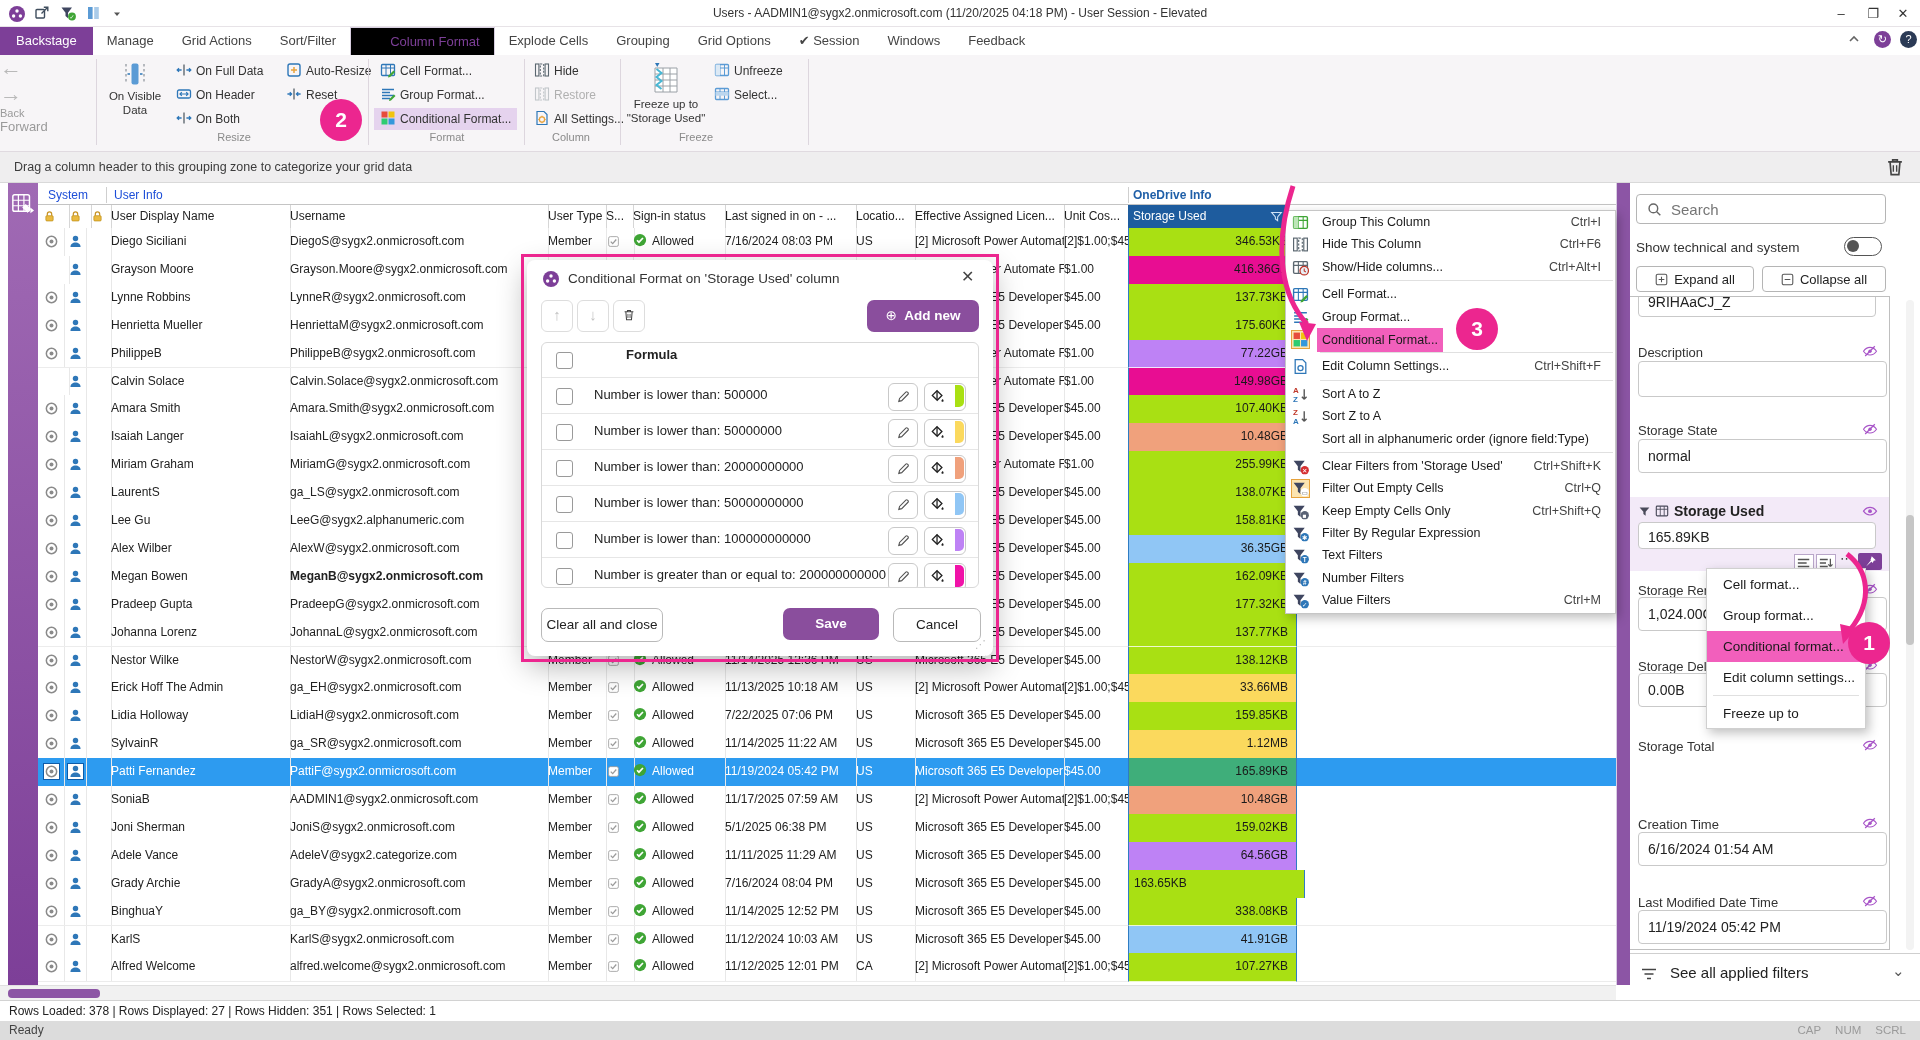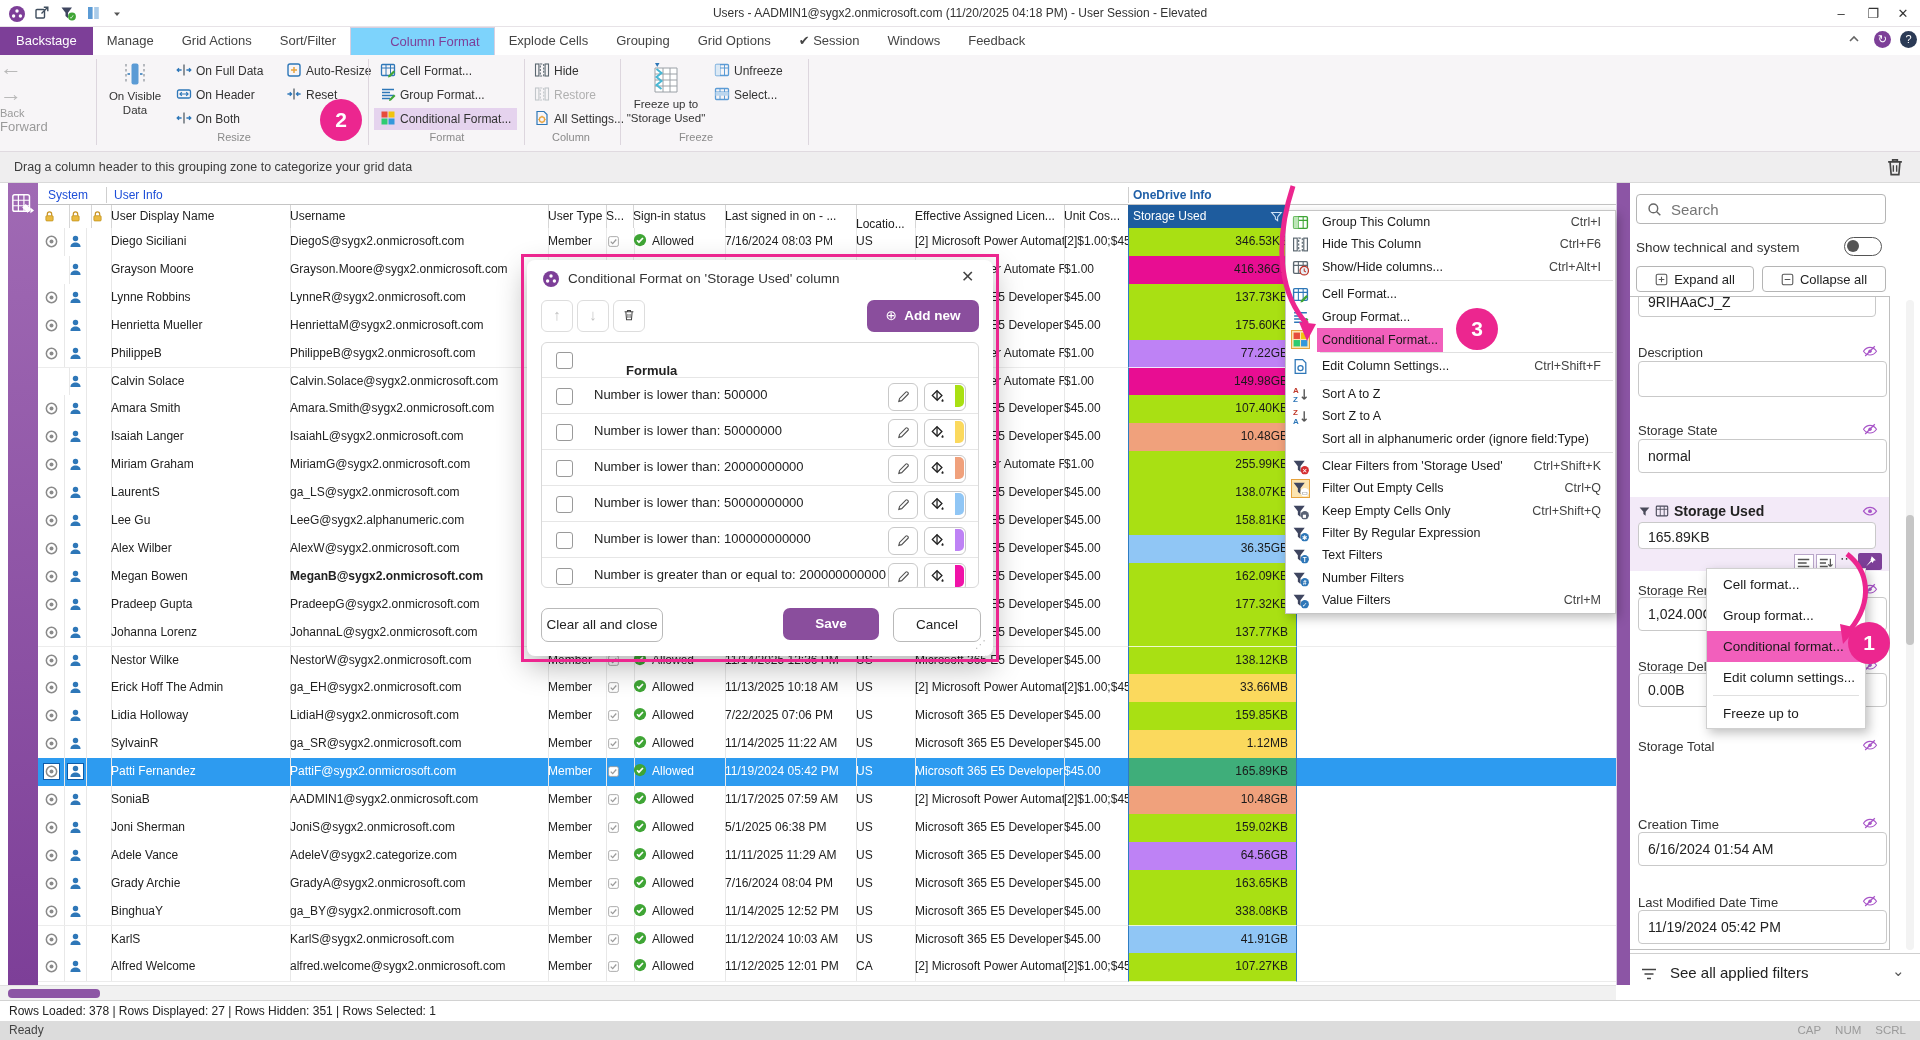--- a/index.html
+++ b/index.html
@@ -9,21 +9,21 @@
   .ico{display:inline-block;line-height:0;}
   .ico svg{width:100%;height:100%;display:block;}
   
   #titlebar{left:0;top:0;width:1920px;height:27px;background:#fff;border-bottom:1px solid #e7e3e7;}
   #title-text{left:0;top:0;width:1920px;height:27px;text-align:center;line-height:27px;color:#333;font-size:12px;}
   .winbtn{top:4px;width:30px;height:20px;text-align:center;line-height:20px;color:#333;font-size:13px;}
   
   #tabrow{left:0;top:27px;width:1920px;height:28px;background:#fff;}
   .tab{float:left;height:28px;line-height:28px;padding:0 14px;font-size:13px;color:#444;cursor:default;}
   .tab.backstage{background:#7d3f98;color:#fff;padding:0 16px;}
-  .tab.active{background:#7dd3fc;color:#7d3f98;border:1px solid #d8cfe0;border-bottom:none;padding-left:39px;}
+  .tab.active{background:#000000;color:#7d3f98;border:1px solid #d8cfe0;border-bottom:none;padding-left:39px;}
   
   #ribbon{left:0;top:55px;width:1920px;height:97px;background:#f7f5f7;border-bottom:1px solid #e0dae0;}
   .rdiv{position:absolute;top:4px;width:1px;height:86px;background:#ddd6de;}
   .glabel{position:absolute;top:76px;font-size:11px;color:#8a8a8a;text-align:center;}
   .rbtn{position:absolute;height:22px;line-height:22px;font-size:12px;color:#333;white-space:nowrap;}
   .rbtn .ico{vertical-align:-3px;margin-right:4px;}
   .rbtn.dis{color:#b0b0b0;}
   .rbig{position:absolute;text-align:center;font-size:12px;color:#333;}
   
   #groupbar{left:0;top:152px;width:1920px;height:31px;background:#efeeef;border-bottom:1px solid #d9d9d9;
@@ -281,21 +281,21 @@
         <div class="colhdr" style="left: 48px; width: 20px;"><span class="ico" style="width: 13px; height: 13px; margin-top: 5px;"><svg viewBox="0 0 16 16">
               <rect x="3.5" y="7" width="9" height="6.5" rx="1.2" fill="#eaba41" stroke="#b8860b" stroke-width=".8"></rect>
               <path d="M5.3 7V5.1a2.7 2.7 0 0 1 5.4 0V7" fill="none" stroke="#c79324" stroke-width="1.5"></path>
             </svg></span></div>
         <div class="colhdr" style="left: 68px; width: 179px;">User Display Name</div>
         <div class="colhdr" style="left: 247px; width: 258px;">Username</div>
         <div class="colhdr" style="left: 505px; width: 58px;">User Type</div>
         <div class="colhdr" style="left: 563px; width: 27px;">S...</div>
         <div class="colhdr" style="left: 590px; width: 92px;">Sign-in status</div>
         <div class="colhdr" style="left: 682px; width: 131px;">Last signed in on - ...</div>
-        <div class="colhdr" style="left: 813px; width: 59px; margin-top: 8px;">Locatio...</div>
+        <div class="colhdr" style="left: 813px; width: 59px;">Locatio...</div>
         <div class="colhdr" style="left: 872px; width: 149px;">Effective Assigned Licen...</div>
         <div class="colhdr" style="left: 1021px; width: 69px;">Unit Cos...</div>
         <div class="colhdr" style="left: 1090px; width: 154px; background: rgb(30, 92, 158); color: rgb(255, 255, 255); border-right: 1px solid rgb(30, 92, 158);">Storage Used<span class="ico" style="width: 13px; height: 13px; position: absolute; right: 4px; top: 5px;">
             <svg viewBox="0 0 16 16">
               <path d="M2 3h12l-4.6 5.4v4.8L6.6 11V8.4z" fill="none" stroke="#cfe3f7" stroke-width="1.3"></path>
             </svg>
           </span></div>
       </div>
       <div class="grow" style="top: 45px;">
         <div class="cell" style="left: 0px; width: 26px; text-align: center; padding-left: 0px;"><span class="ico" style="width: 15px; height: 15px; margin-top: 6px;"><svg viewBox="0 0 16 16">
@@ -846,21 +846,21 @@
               <path d="M4.6 8.2l2.4 2.4 4.4-5" fill="none" stroke="#9a9a9a" stroke-width="1.6"></path>
             </svg></span></div>
         <div class="cell" style="left: 590px; width: 92px;"><span class="ico" style="width: 14px; height: 14px; margin-right: 5px; vertical-align: -2px;"><svg viewBox="0 0 16 16">
               <circle cx="8" cy="8" r="7" fill="#3fa535"></circle>
               <path d="M4.6 8.3l2.2 2.2 4.6-4.8" fill="none" stroke="#fff" stroke-width="1.9"></path>
             </svg></span>Allowed</div>
         <div class="cell" style="left: 682px; width: 131px;">7/16/2024 08:04 PM</div>
         <div class="cell" style="left: 813px; width: 59px;">US</div>
         <div class="cell" style="left: 872px; width: 149px;">Microsoft 365 E5 Developer</div>
         <div class="cell" style="left: 1021px; width: 69px;">$45.00</div>
-        <div class="cell" style="left: 1090px; width: 154px; background: rgb(169, 224, 19); color: rgb(26, 26, 26); text-align: right; padding-right: 8px; border-left: 1px solid rgb(47, 124, 196); border-right: 1px solid rgb(47, 124, 196); border-bottom: 1px solid rgba(255, 255, 255, 0.8);">163.65KB</div>
+        <div class="cell" style="left: 1090px; width: 154px; background: rgb(169, 224, 19); color: rgb(26, 26, 26); padding-right: 16px; border-left: 1px solid rgb(47, 124, 196); border-right: 1px solid rgb(47, 124, 196); border-bottom: 1px solid rgba(255, 255, 255, 0.8);">163.65KB</div>
       </div>
       <div class="grow" style="top: 714.6px;">
         <div class="cell" style="left: 0px; width: 26px; text-align: center; padding-left: 0px;"><span class="ico" style="width: 15px; height: 15px; margin-top: 6px;"><svg viewBox="0 0 16 16">
               <circle cx="8" cy="8" r="5.5" fill="none" stroke="#8a8a8a" stroke-width="1.6"></circle>
               <circle cx="8" cy="8" r="2.1" fill="#8a8a8a"></circle>
             </svg></span></div>
         <div class="cell" style="left: 26px; width: 22px; text-align: center; padding-left: 0px;"><span class="ico" style="width: 15px; height: 15px; margin-top: 6px;"><svg viewBox="0 0 16 16">
               <circle cx="8" cy="4.7" r="2.9" fill="#2e77b8"></circle>
               <path d="M2.6 13.8c0-3 2.4-4.8 5.4-4.8s5.4 1.8 5.4 4.8z" fill="#2e77b8"></path>
             </svg></span></div>
@@ -1284,21 +1284,21 @@
     <span class="toolsq" style="left:14px;">↑</span>
     <span class="toolsq" style="left:50px;">↓</span>
     <span class="toolsq" style="left:86px;"><span class="ico" id="dlgtrash" style="width:14px;height:14px;margin-top:7px;"><svg viewBox="0 0 16 16">
             <path d="M3 4.3h10M6.3 4.3V2.8h3.4v1.5M4.4 4.3l.8 9.2h5.6l.8-9.2" fill="none" stroke="#444" stroke-width="1.2"></path>
             <path d="M6.8 6.8v4.6M9.2 6.8v4.6" stroke="#444" stroke-width="1"></path>
           </svg></span></span>
     <span class="dlgbtn" style="left:340px;top:40px;width:112px;background:#8a4e9d;color:#fff;">⊕&nbsp; <b>Add new</b></span>
     <div class="abs" style="left:14px;top:82px;width:438px;height:246px;border:1px solid #d9d9d9;border-radius:6px;overflow:hidden;">
       <div style="position:relative;height:34px;">
         <span class="chk" style="left:14px;top:9px;"></span>
-        <span class="abs" style="left:52px;top:20px;font-weight:bold;font-size:13px;padding-left:32px;">Formula</span>
+        <span class="abs" style="left:52px;top:4px;font-weight:bold;font-size:13px;padding-left:32px;">Formula</span>
       </div>
       <div id="rulerows">
           <div class="rule-row">
             <span class="chk" style="left: 14px; top: 10px;"></span>
             <span style="position: absolute; left: 52px; top: 9px; font-size: 13px; color: rgb(34, 34, 34);">Number is lower than: 500000</span>
             <span class="minisq" style="left: 346px; width: 28px;">
               <span class="ico" style="width: 15px; height: 15px; margin: 5px auto; display: block;">
                 <svg viewBox="0 0 16 16">
                   <path d="M3 13.2l.8-3.1 6.7-6.8a1.2 1.2 0 0 1 1.7 0l.6.6a1.2 1.2 0 0 1 0 1.7l-6.7 6.8z" fill="none" stroke="#555" stroke-width="1.2"></path>
                 </svg>

